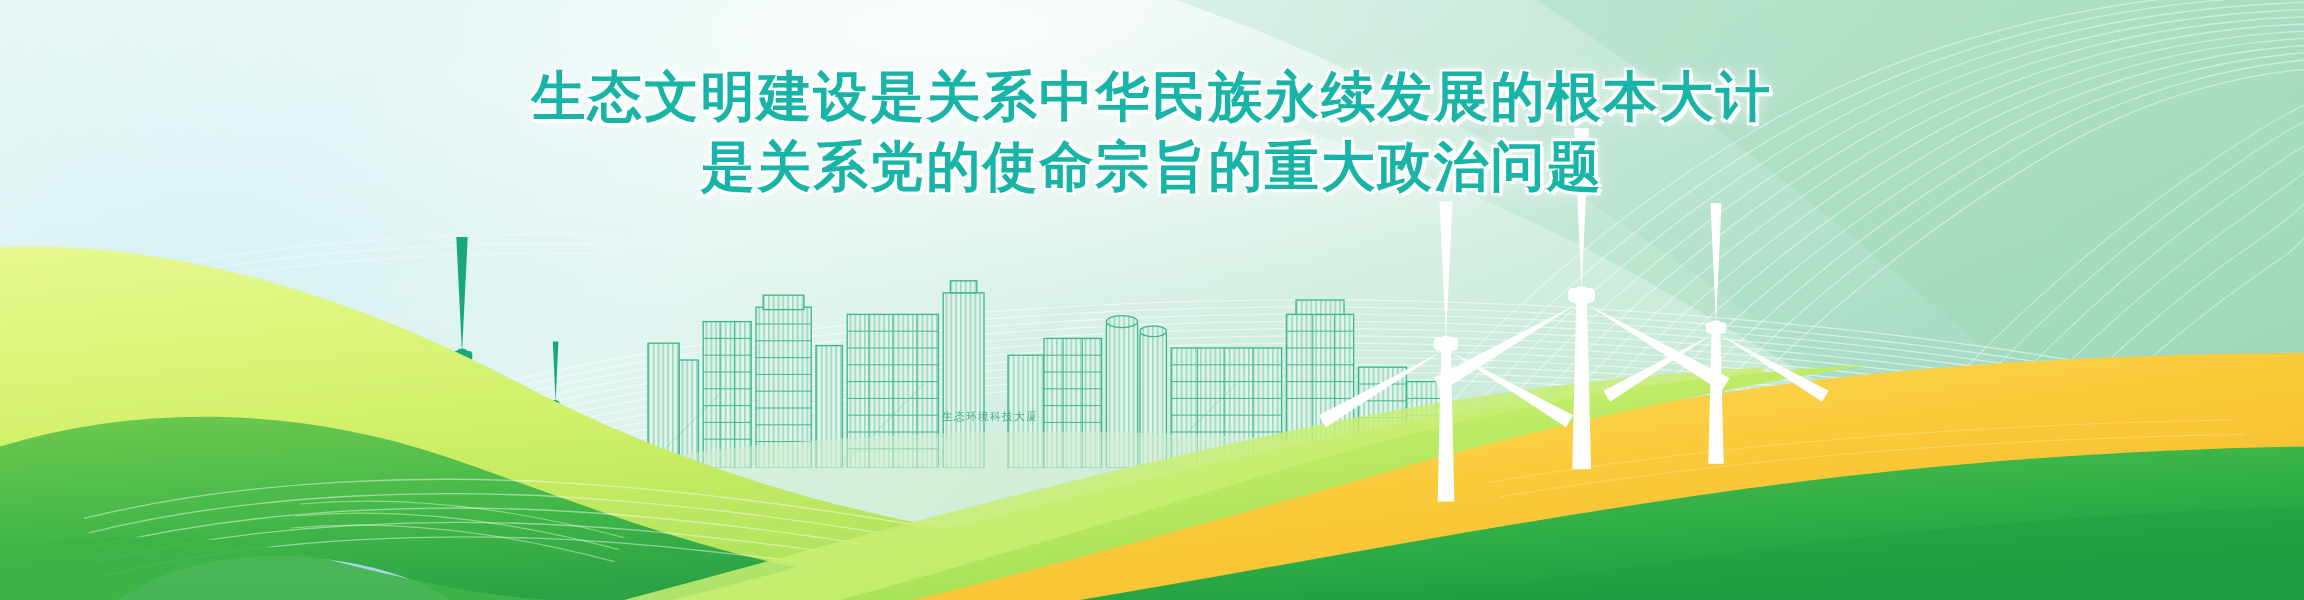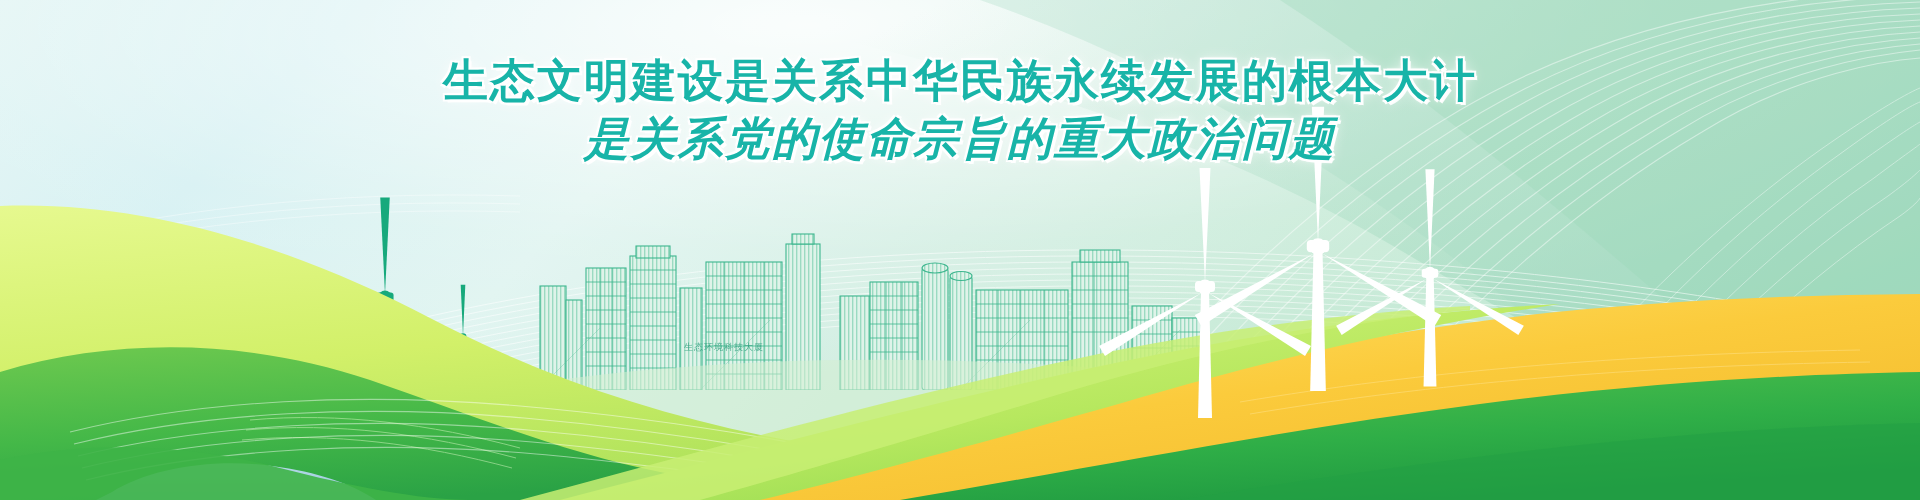--- a/index.html
+++ b/index.html
@@ -38,34 +38,35 @@
       0 0 5px #ffffff,
       2px 2px 0 #ffffff,
       -2px 2px 0 #ffffff,
       2px -2px 0 #ffffff,
       -2px -2px 0 #ffffff,
       3px 3px 0 rgba(255,255,255,.95),
       0 0 14px rgba(255,255,255,.9);
     white-space:nowrap;
   }
   .title-line.l1{font-size:45px;}
-  .title-line.l2{font-size:45px;font-style:italic;}
+  .title-line.l2{font-size:45px;}
   .title-line.l3{font-size:45px;}
 
   
   .plaque{
     position:absolute;
-    left:684px; top:341px;
+    left:752px; top:341px;
     z-index:30;
     font-size:9px;
     letter-spacing:1px;
     color:#2f9f7e;
     opacity:.85;
     white-space:nowrap;
     pointer-events:none;
+    padding-left:33px;
   }
 </style>
 </head>
 <body>
 
 <div class="banner">
 
   <div class="layer">
     <svg viewBox="0 0 1920 500" preserveAspectRatio="none" xmlns="http://www.w3.org/2000/svg">
       <defs>

